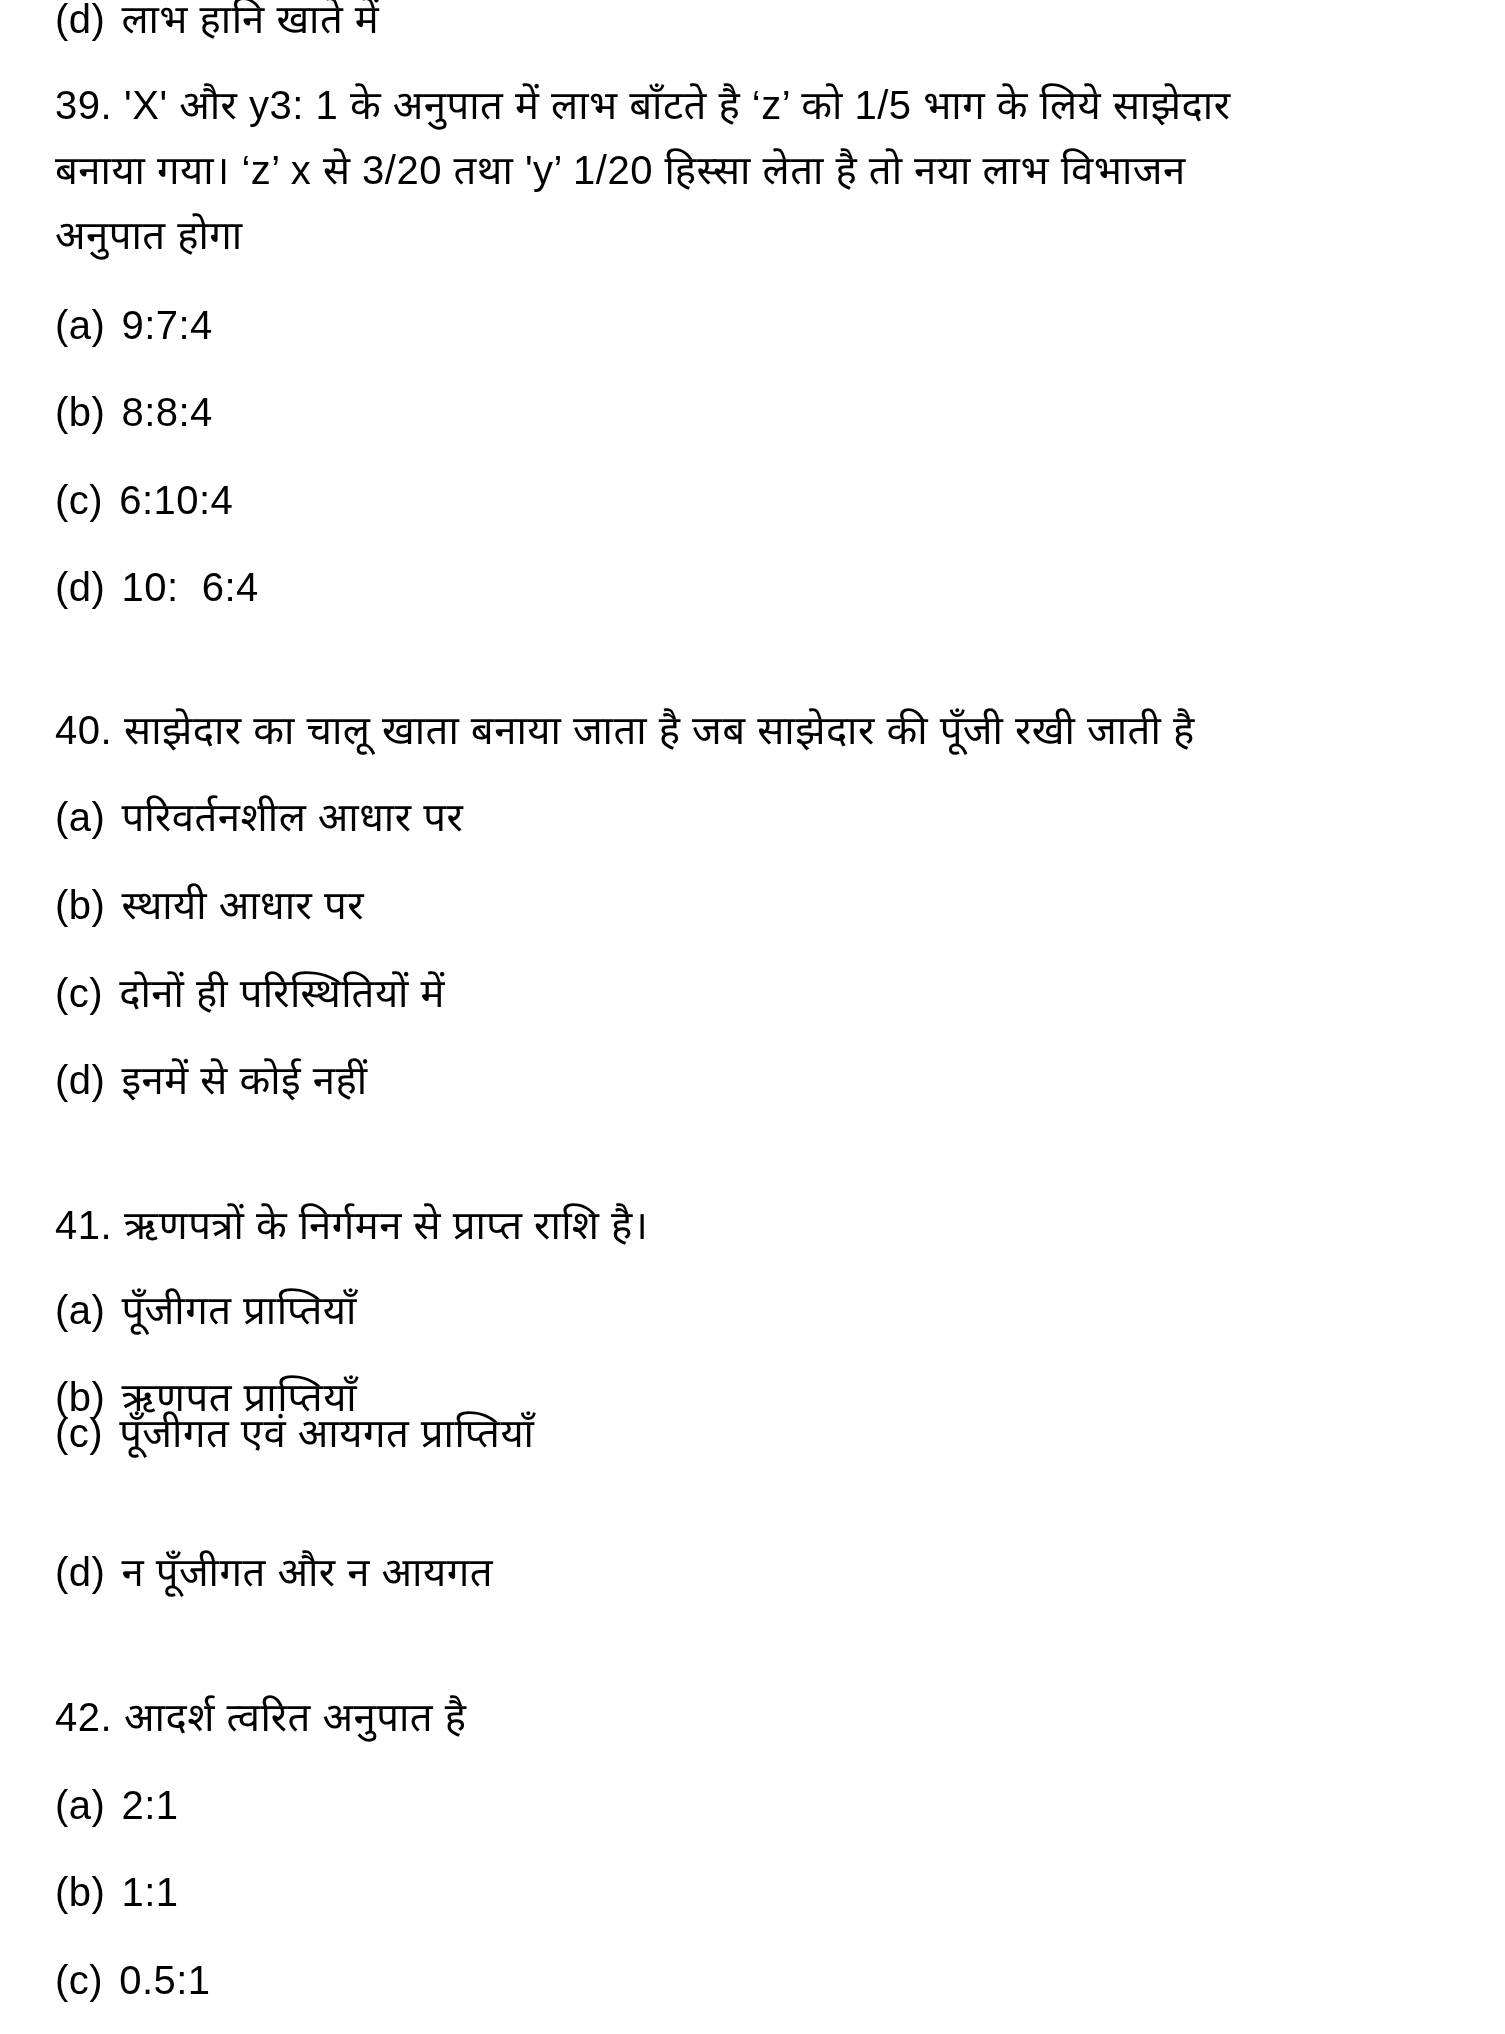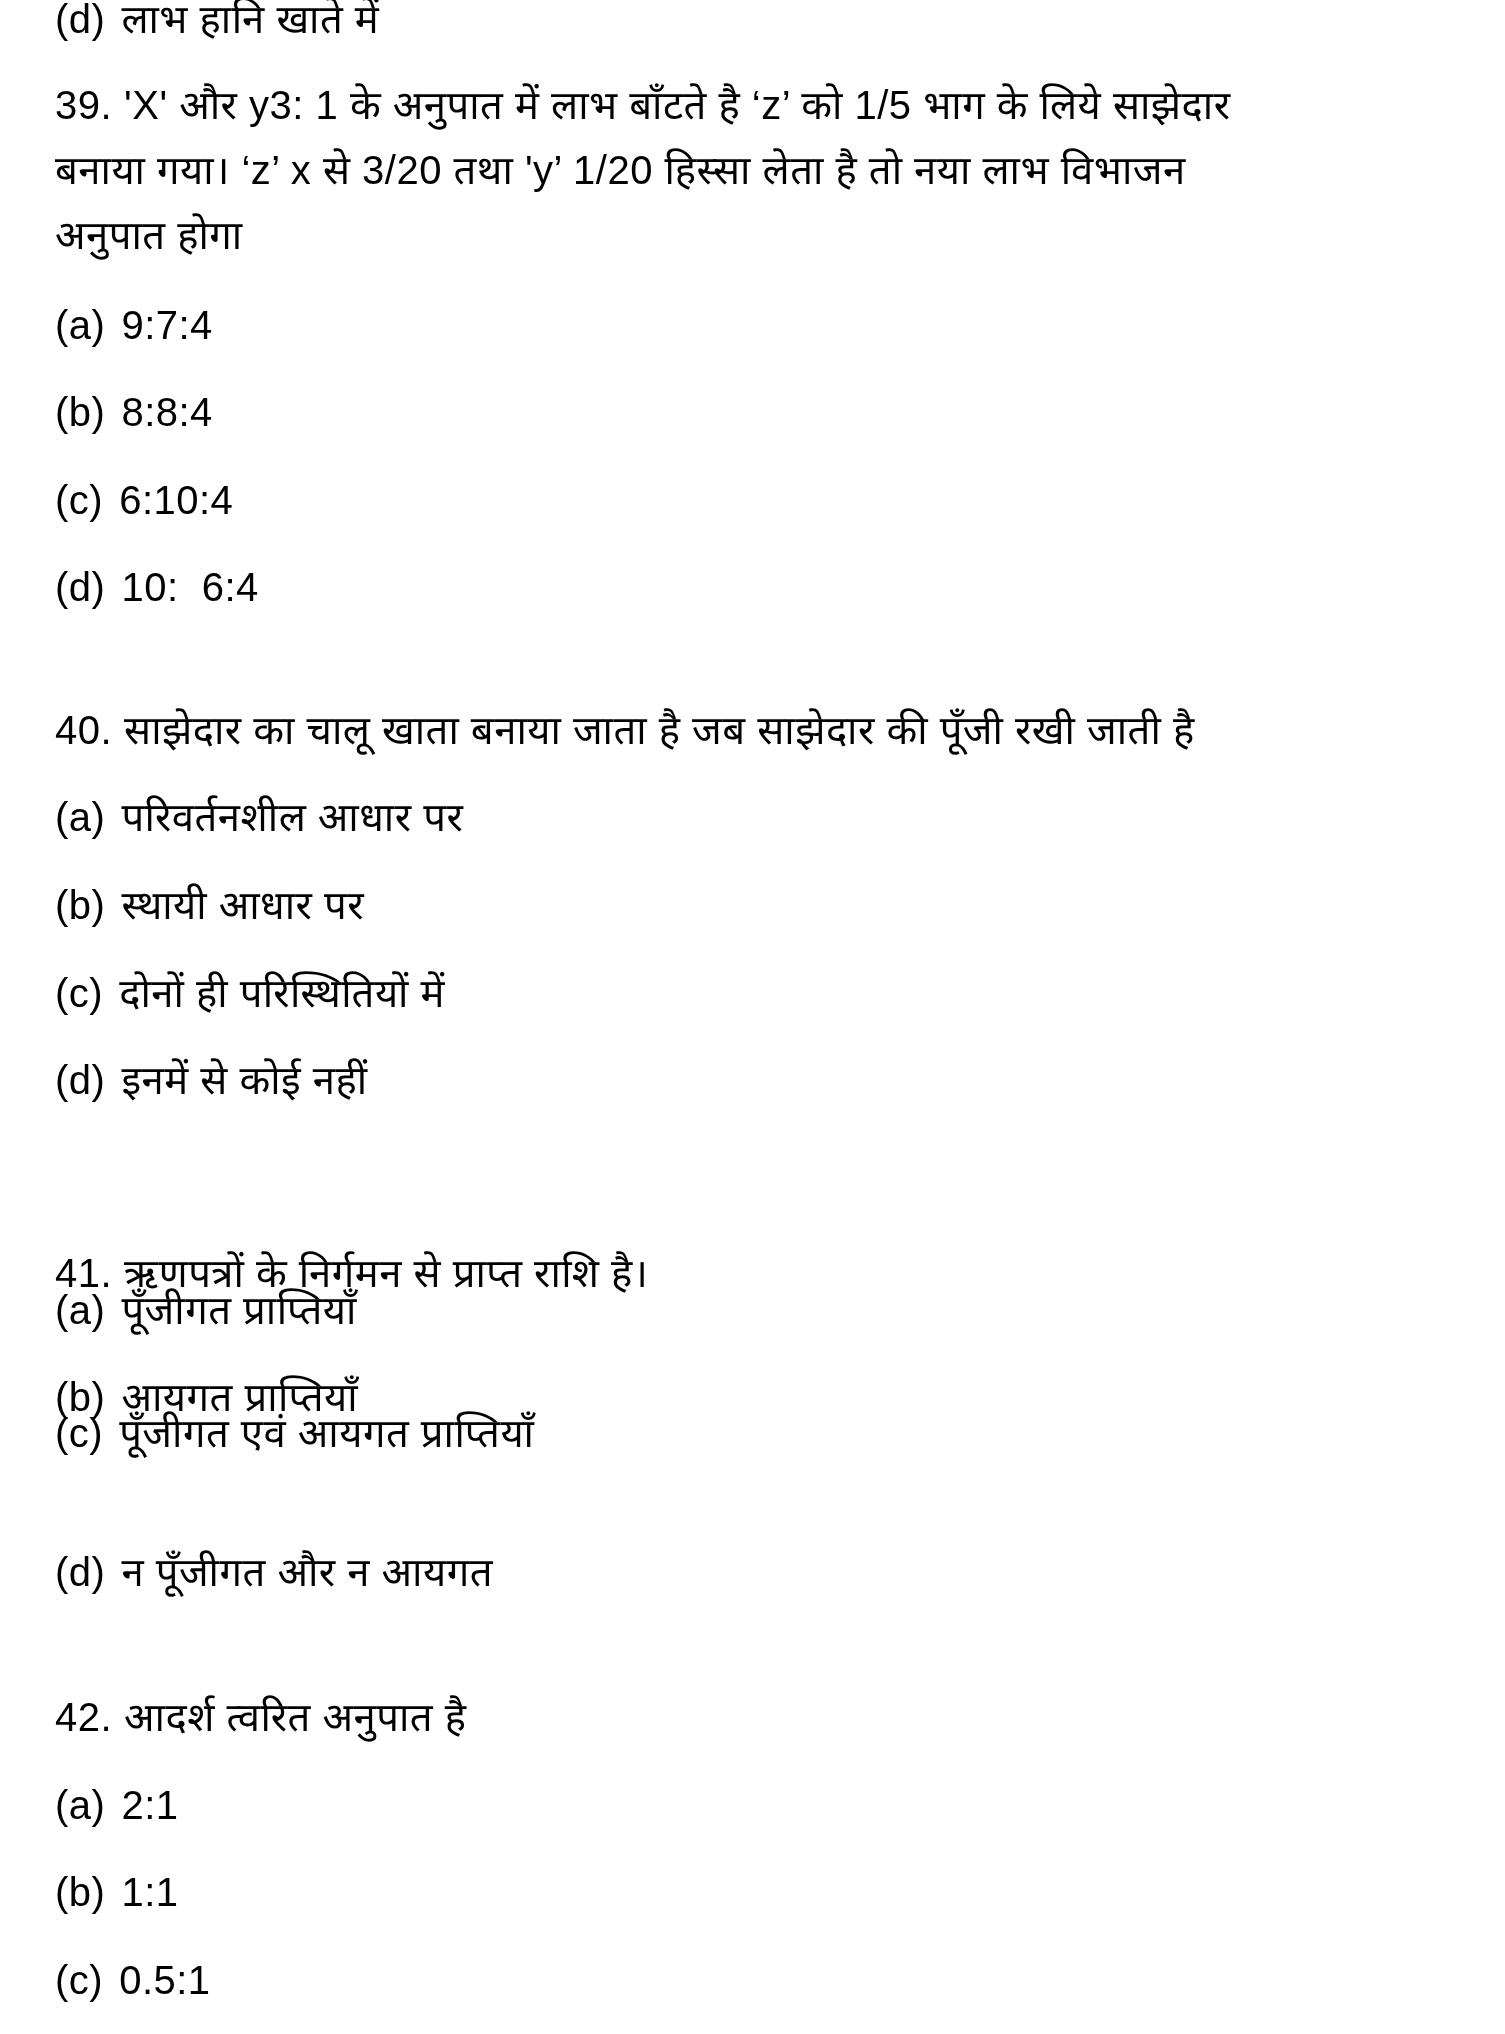--- a/index.html
+++ b/index.html
@@ -76,28 +76,28 @@
   </div>
   <div class="line" style="top:968px;">
     <span class="opt-label">(c)</span><span>दोनों ही परिस्थितियों में</span>
   </div>
   <div class="line" style="top:1055px;">
     <span class="opt-label">(d)</span><span>इनमें से कोई नहीं</span>
   </div>
 </div>
 
 <div>
-  <div class="line" style="top:1248px;">
+  <div class="line" style="top:1200px;">
     <span class="q-num">41.</span><span>ऋणपत्रों के निर्गमन से प्राप्त राशि है।</span>
   </div>
   <div class="line" style="top:1285px;">
     <span class="opt-label">(a)</span><span>पूँजीगत प्राप्तियाँ</span>
   </div>
   <div class="line" style="top:1372px;">
-    <span class="opt-label">(b)</span><span>आयगत प्राप्तियाँ</span>
+    <span class="opt-label">(b)</span><span>ऋणपत प्राप्तियाँ</span>
   </div>
   <div class="line" style="top:1408px;">
     <span class="opt-label">(c)</span><span>पूँजीगत एवं आयगत प्राप्तियाँ</span>
   </div>
   <div class="line" style="top:1547px;">
     <span class="opt-label">(d)</span><span>न पूँजीगत और न आयगत</span>
   </div>
 </div>
 
 <div>

